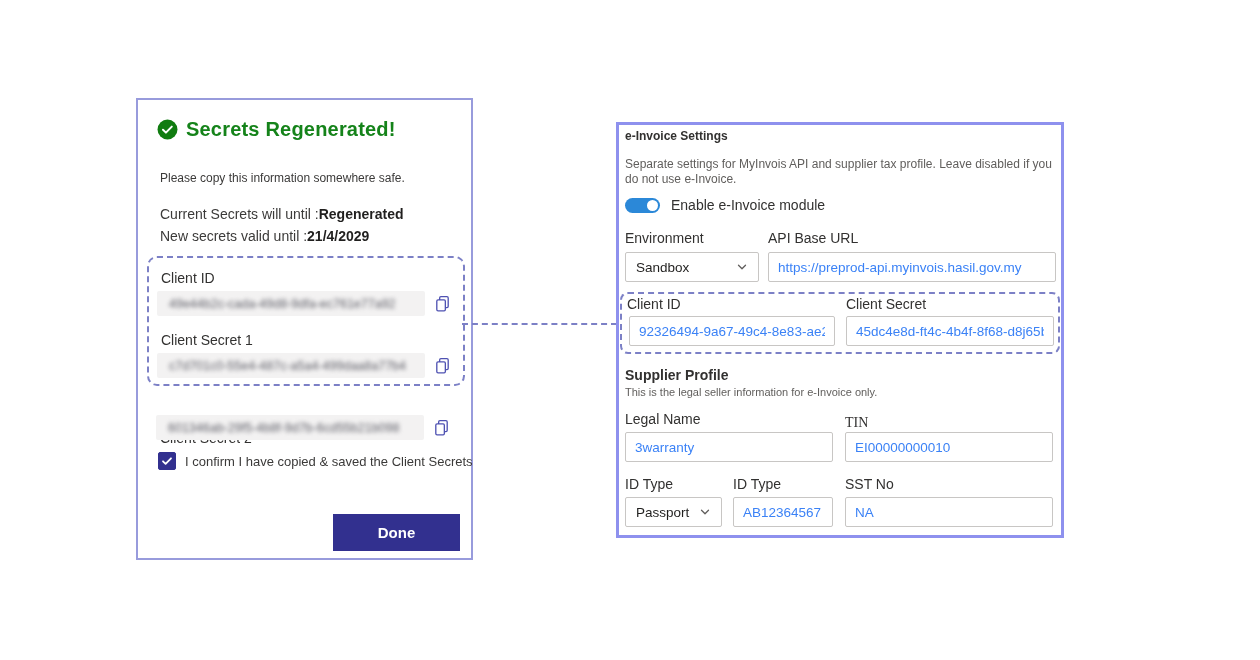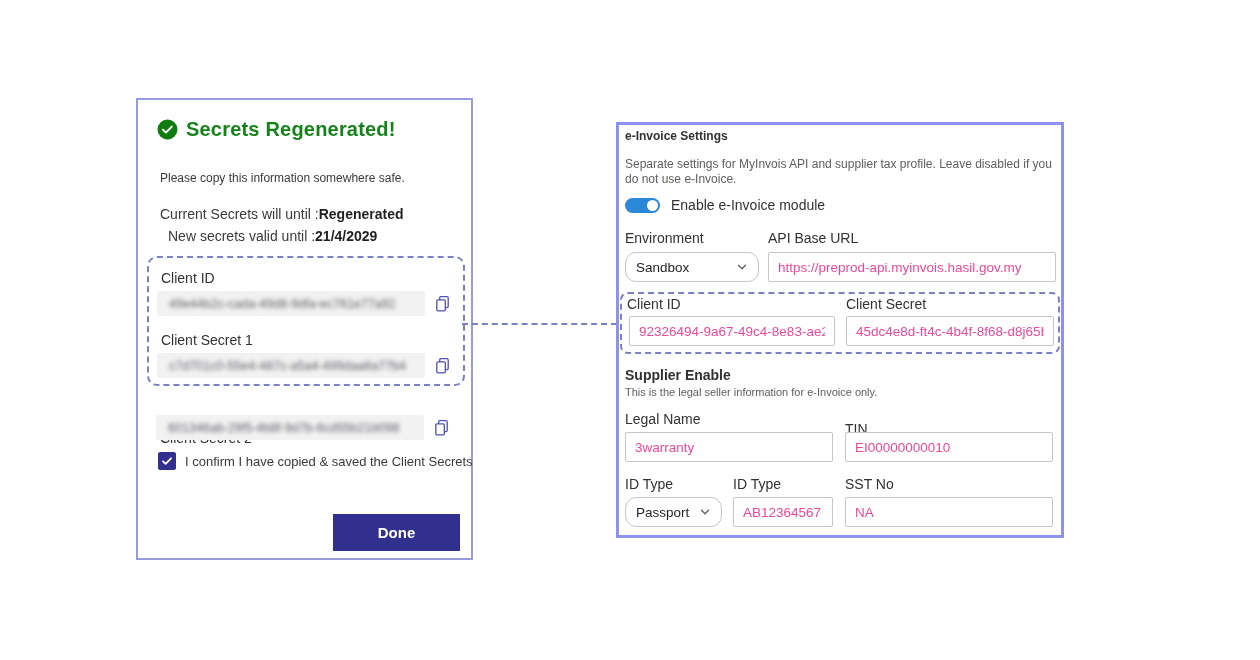--- a/index.html
+++ b/index.html
@@ -8,21 +8,21 @@
 
   
   .secrets-dialog { position:absolute; left:136px; top:98px; width:337px; height:462px;
                     background:#fff; border:2px solid #989bdc; }
   .sr-header { position:absolute; left:19px; top:18px; display:flex; align-items:center; gap:8px; }
   .sr-title  { font-size:20px; font-weight:bold; color:#15831a; letter-spacing:.2px; }
   .sr-sub    { position:absolute; left:22px; top:71px; font-size:12px; color:#3b3a39; }
   .sr-line   { position:absolute; left:22px; font-size:14px; color:#3b3a39; }
   .sr-line b { color:#201f1e; }
   .sr-line.l1 { top:106px; }
-  .sr-line.l2 { top:128px;margin-left:8px; }
+  .sr-line.l2 { top:128px; }
   .sr-dashed { position:absolute; left:9px; top:156px; width:318px; height:130px;
                border:2px dashed #7c80c6; border-radius:10px; }
   .sr-flabel { position:absolute; font-size:14px; color:#323130; }
   .sr-vrow   { position:absolute; display:flex; align-items:center; }
   .sr-vbox   { width:268px; height:25px; background:#f3f2f2; border-radius:2px;
                display:flex; align-items:center; padding:0 12px; overflow:hidden; }
   .sr-vtext  { font-size:12.5px; color:#5f5f68; filter:blur(2.3px); white-space:nowrap; }
   .copy-btn  { width:22px; height:22px; margin-left:6px; background:none; border:none;
                cursor:pointer; display:flex; align-items:center; justify-content:center; }
   .cb-row    { position:absolute; left:20px; top:352px; display:flex; align-items:center; gap:9px; }
@@ -43,23 +43,23 @@
   .ei-title { position:absolute; left:6px; top:4px; font-size:12px; color:#323130; }
   .ei-desc  { position:absolute; left:6px; top:32px; width:432px; font-size:12px;
               line-height:15px; color:#605e5c; }
   .ei-toggle-row { position:absolute; left:6px; top:72px; display:flex; align-items:center; gap:11px; }
   .toggle { position:relative; width:35px; height:15px; border-radius:8px; background:#2b88d8; cursor:pointer; }
   .toggle .knob { position:absolute; right:2px; top:2px; width:11px; height:11px;
                   border-radius:50%; background:#fff; }
   .ei-toggle-label { font-size:14px; color:#323130; }
   .ei-label { position:absolute; font-size:14px; color:#323130; white-space:nowrap; }
   .ei-input { position:absolute; height:30px; border:1px solid #c8c6c4; border-radius:2px;
-              background:#fff; font-family:inherit; font-size:13.5px; color:#ec4899;
+              background:#fff; font-family:inherit; font-size:13.5px; color:#3b82f6;
               padding:0 9px; outline:none; }
-  .ei-select { position:absolute; height:30px; border:1px solid #c8c6c4; border-radius:11px;
+  .ei-select { position:absolute; height:30px; border:1px solid #c8c6c4; border-radius:2px;
                background:#fff; display:flex; align-items:center; justify-content:space-between;
                padding:0 10px; font-size:13.5px; color:#201f1e; cursor:pointer; }
   .ei-dashed { position:absolute; left:1px; top:167px; width:440px; height:62px;
                border:2px dashed #7c80c6; border-radius:8px; }
   .ei-dashed .ei-label { top:2px; }
   .ei-dashed .ei-input { top:22px; }
   .sp-head { position:absolute; left:6px; top:242px; font-size:14px; font-weight:bold; color:#323130; }
   .sp-sub  { position:absolute; left:6px; top:261px; font-size:11px; color:#605e5c; }
 </style>
 </head>
@@ -173,25 +173,25 @@
     </div>
     <input class="ei-input" style="left: 149px; top: 127px; width: 288px;" readonly="" value="https://preprod-api.myinvois.hasil.gov.my">
 
     <div class="ei-dashed">
       <span class="ei-label" style="left:5px;">Client ID</span>
       <span class="ei-label" style="left:224px;">Client Secret</span>
       <input class="ei-input" style="left: 7px; width: 206px;" readonly="" value="92326494-9a67-49c4-8e83-ae20763">
       <input class="ei-input" style="left: 224px; width: 208px;" readonly="" value="45dc4e8d-ft4c-4b4f-8f68-d8j65baal">
     </div>
 
-    <h3 class="sp-head">Supplier Enable</h3>
+    <h3 class="sp-head">Supplier Profile</h3>
     <p class="sp-sub">This is the legal seller information for e-Invoice only.</p>
 
     <span class="ei-label" style="left:6px;   top:286px;">Legal Name</span>
-    <span class="ei-label" style="left:226px; top:296px;">TIN</span>
+    <span class="ei-label" style="left:226px; top:290px;font-family:Liberation Serif, serif;">TIN</span>
     <input class="ei-input" style="left: 6px; top: 307px; width: 208px;" readonly="" value="3warranty">
     <input class="ei-input" style="left: 226px; top: 307px; width: 208px;" readonly="" value="EI00000000010">
 
     <span class="ei-label" style="left:6px;   top:351px;">ID Type</span>
     <span class="ei-label" style="left:114px; top:351px;">ID Type</span>
     <span class="ei-label" style="left:226px; top:351px;">SST No</span>
 
     <div class="ei-select" style="left:6px; top:372px; width:97px;">
       <span>Passport</span>
       <span style="display:flex;">

